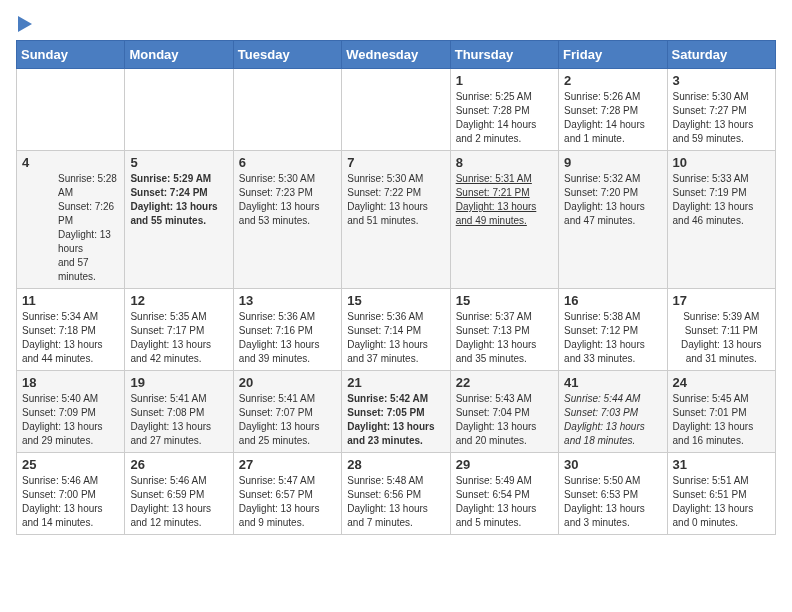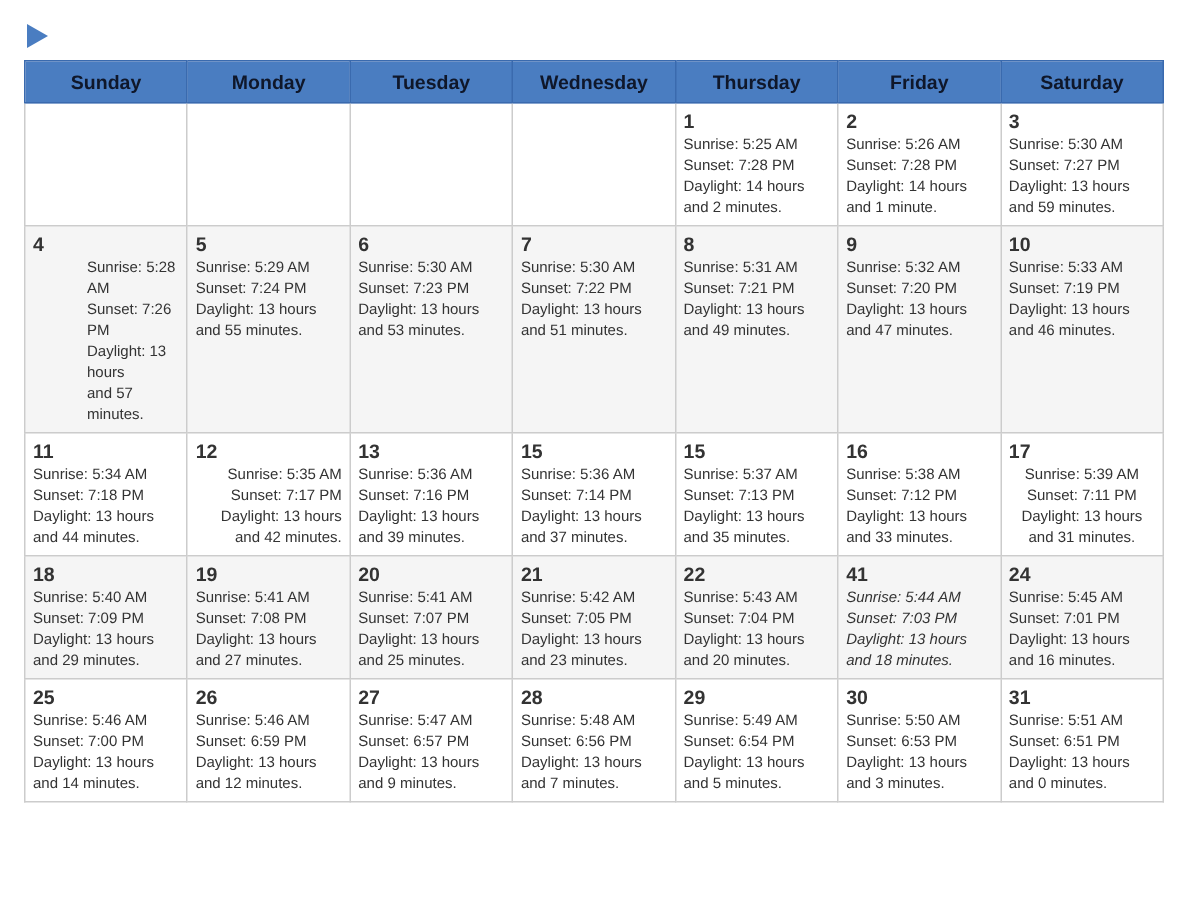--- a/index.html
+++ b/index.html
@@ -33,23 +33,23 @@
     .title-block { text-align: right; }
     .month-title { font-size: 38px; font-weight: bold; color: #333; }
     .location-title { font-size: 16px; color: #555; }
     table {
       width: 100%;
       border-collapse: collapse;
       font-size: 11px;
     }
     thead tr th {
       background-color: #4a7dc1;
-      color: #0f172a;
+      color: #ffffff;
       padding: 6px 4px;
-      text-align: center;
+      text-align: left;
       font-size: 13px;
       border: 1px solid #3a6aae;
     }
     tbody tr td {
       border: 1px solid #ccc;
       vertical-align: top;
       padding: 4px 5px;
       height: 80px;
       width: calc(100% / 7);
       background: #fff;
@@ -133,42 +133,42 @@
       <tr>
         <td>
           <span class="day-number">4</span>
           <div class="day-info" style="white-space: pre-line; margin-left: 36px;">Sunrise: 5:28 AM
 Sunset: 7:26 PM
 Daylight: 13 hours
 and 57 minutes.</div>
         </td>
         <td>
           <span class="day-number">5</span>
-          <div class="day-info" style="white-space: pre-line;">Sunrise: 5:29 AM
+          <div class="day-info" style="white-space: pre-line; font-weight: bold;">Sunrise: 5:29 AM
 Sunset: 7:24 PM
 Daylight: 13 hours
 and 55 minutes.</div>
         </td>
         <td>
           <span class="day-number">6</span>
           <div class="day-info" style="white-space: pre-line;">Sunrise: 5:30 AM
 Sunset: 7:23 PM
 Daylight: 13 hours
 and 53 minutes.</div>
         </td>
         <td>
           <span class="day-number">7</span>
           <div class="day-info" style="white-space: pre-line;">Sunrise: 5:30 AM
 Sunset: 7:22 PM
 Daylight: 13 hours
 and 51 minutes.</div>
         </td>
         <td>
           <span class="day-number">8</span>
-          <div class="day-info" style="white-space: pre-line;">Sunrise: 5:31 AM
+          <div class="day-info" style="white-space: pre-line; text-decoration: underline;">Sunrise: 5:31 AM
 Sunset: 7:21 PM
 Daylight: 13 hours
 and 49 minutes.</div>
         </td>
         <td>
           <span class="day-number">9</span>
           <div class="day-info" style="white-space: pre-line;">Sunrise: 5:32 AM
 Sunset: 7:20 PM
 Daylight: 13 hours
 and 47 minutes.</div>
@@ -184,21 +184,21 @@
       <tr>
         <td>
           <span class="day-number">11</span>
           <div class="day-info" style="white-space: pre-line;">Sunrise: 5:34 AM
 Sunset: 7:18 PM
 Daylight: 13 hours
 and 44 minutes.</div>
         </td>
         <td>
           <span class="day-number">12</span>
-          <div class="day-info" style="white-space: pre-line; text-align: right;">Sunrise: 5:35 AM
+          <div class="day-info" style="white-space: pre-line;">Sunrise: 5:35 AM
 Sunset: 7:17 PM
 Daylight: 13 hours
 and 42 minutes.</div>
         </td>
         <td>
           <span class="day-number">13</span>
           <div class="day-info" style="white-space: pre-line;">Sunrise: 5:36 AM
 Sunset: 7:16 PM
 Daylight: 13 hours
 and 39 minutes.</div>
@@ -249,21 +249,21 @@
         </td>
         <td>
           <span class="day-number">20</span>
           <div class="day-info" style="white-space: pre-line;">Sunrise: 5:41 AM
 Sunset: 7:07 PM
 Daylight: 13 hours
 and 25 minutes.</div>
         </td>
         <td>
           <span class="day-number">21</span>
-          <div class="day-info" style="white-space: pre-line;">Sunrise: 5:42 AM
+          <div class="day-info" style="white-space: pre-line; font-weight: bold;">Sunrise: 5:42 AM
 Sunset: 7:05 PM
 Daylight: 13 hours
 and 23 minutes.</div>
         </td>
         <td>
           <span class="day-number">22</span>
           <div class="day-info" style="white-space: pre-line;">Sunrise: 5:43 AM
 Sunset: 7:04 PM
 Daylight: 13 hours
 and 20 minutes.</div>

